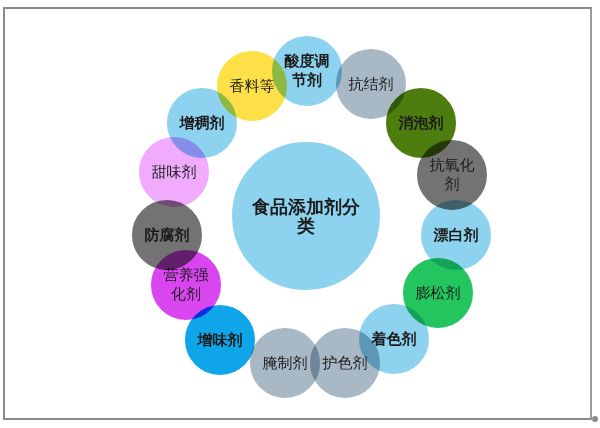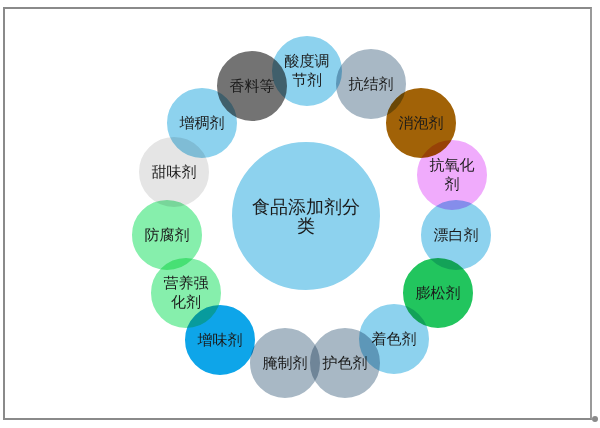--- a/index.html
+++ b/index.html
@@ -7,72 +7,72 @@
          font-family:"DejaVu Sans", sans-serif; }
   .frame { position:absolute; left:3px; top:7px; width:589px; height:413px;
            border:2px solid #8a8a8a; border-right-color:#9a9a9a; box-sizing:border-box; background:#fff; }
   .corner-mark { position:absolute; left:592px; top:416px; width:6px; height:6px;
                  border-radius:50%; background:#8a8a8a; }
   .circle { position:absolute; border-radius:50%; box-sizing:border-box;
             border:2px solid #ffffff; display:flex; align-items:center; justify-content:center;
             text-align:center; color:#1a1a1a; font-size:15px; line-height:19px;
             mix-blend-mode:multiply; }
   .circle span { display:block; padding:0 6px; }
-  .blue { background:#8dd2ee; }
+  .blue { background:#8dd2ee;font-weight:bold; }
   .grey { background:#a8b8c5; }
   .center { font-size:18px; line-height:19px; }
 </style>
 </head>
 <body>
 
 <div class="frame"></div>
 <div class="corner-mark"></div>
 
 <div id="diagram">
   <div class="circle blue center" id="center-node" style="left: 230px; top: 140px; width: 152px; height: 152px; background: rgb(141, 210, 238);">
     <span>食品添加剂分<br>类</span>
   </div>
   <div class="circle blue" style="left: 270px; top: 34px; width: 74px; height: 74px; background: rgb(141, 210, 238);">
       <span>酸度调<br>节剂</span>
     </div>
   <div class="circle grey" style="left: 334px; top: 47px; width: 74px; height: 74px; background: rgb(168, 184, 197);">
       <span>抗结剂</span>
     </div>
-  <div class="circle blue" style="left: 384px; top: 86px; width: 74px; height: 74px; background: #a16207; text-align: center;">
+  <div class="circle blue" style="left: 384px; top: 86px; width: 74px; height: 74px; background: #4d7c0f; text-align: center;">
       <span>消泡剂</span>
     </div>
-  <div class="circle grey" style="left: 415px; top: 138px; width: 74px; height: 74px; background: #f0abfc;">
+  <div class="circle grey" style="left: 415px; top: 138px; width: 74px; height: 74px; background: #737373;">
       <span>抗氧化<br>剂</span>
     </div>
   <div class="circle blue" style="left: 419px; top: 198px; width: 74px; height: 74px; background: rgb(141, 210, 238); justify-content: center;">
       <span>漂白剂</span>
     </div>
   <div class="circle grey" style="left: 401px; top: 256px; width: 74px; height: 74px; background: #22c55e;">
       <span>膨松剂</span>
     </div>
   <div class="circle blue" style="left: 357px; top: 302px; width: 74px; height: 74px; background: rgb(141, 210, 238);">
       <span>着色剂</span>
     </div>
   <div class="circle grey" style="left: 308px; top: 326px; width: 74px; height: 74px; background: rgb(168, 184, 197);">
       <span>护色剂</span>
     </div>
   <div class="circle grey" style="left: 248px; top: 326px; width: 74px; height: 74px; background: rgb(168, 184, 197);">
       <span>腌制剂</span>
     </div>
   <div class="circle blue" style="left: 183px; top: 303px; width: 74px; height: 74px; background: #0ea5e9;">
       <span>增味剂</span>
     </div>
-  <div class="circle grey" style="left: 149px; top: 256px; width: 74px; height: 74px; background: #86efac;">
+  <div class="circle grey" style="left: 149px; top: 248px; width: 74px; height: 74px; background: #d946ef;">
       <span>营养强<br>化剂</span>
     </div>
-  <div class="circle blue" style="left: 130px; top: 198px; width: 74px; height: 74px; background: #86efac;">
+  <div class="circle blue" style="left: 130px; top: 198px; width: 74px; height: 74px; background: #737373;">
       <span>防腐剂</span>
     </div>
-  <div class="circle grey" style="left: 137px; top: 135px; width: 74px; height: 74px; background: #e5e5e5;">
+  <div class="circle grey" style="left: 137px; top: 135px; width: 74px; height: 74px; background: #f0abfc;">
       <span>甜味剂</span>
     </div>
   <div class="circle blue" style="left: 165px; top: 86px; width: 74px; height: 74px; background: rgb(141, 210, 238);">
       <span>增稠剂</span>
     </div>
-  <div class="circle grey" style="left: 215px; top: 49px; width: 74px; height: 74px; background: #737373;">
+  <div class="circle grey" style="left: 215px; top: 49px; width: 74px; height: 74px; background: #fde047;">
       <span>香料等</span>
     </div>
 </div>
 
 </body></html>

